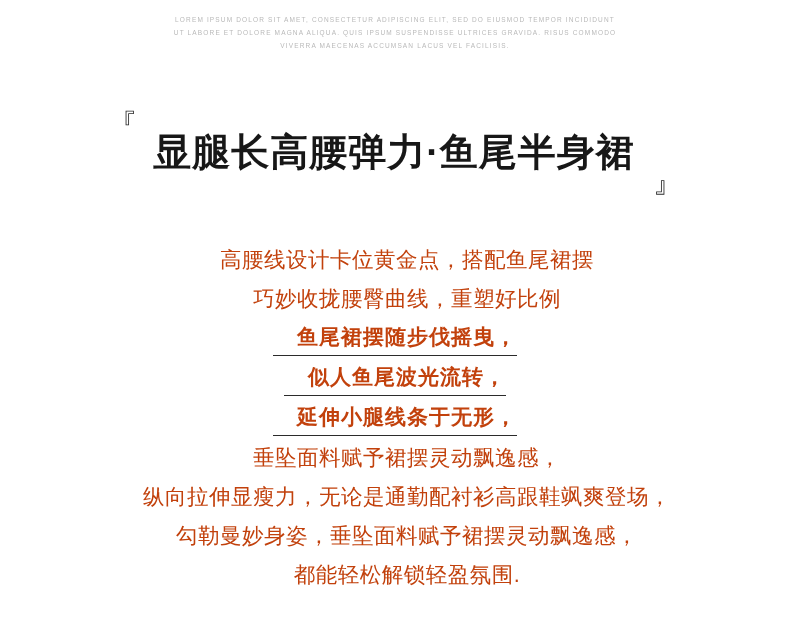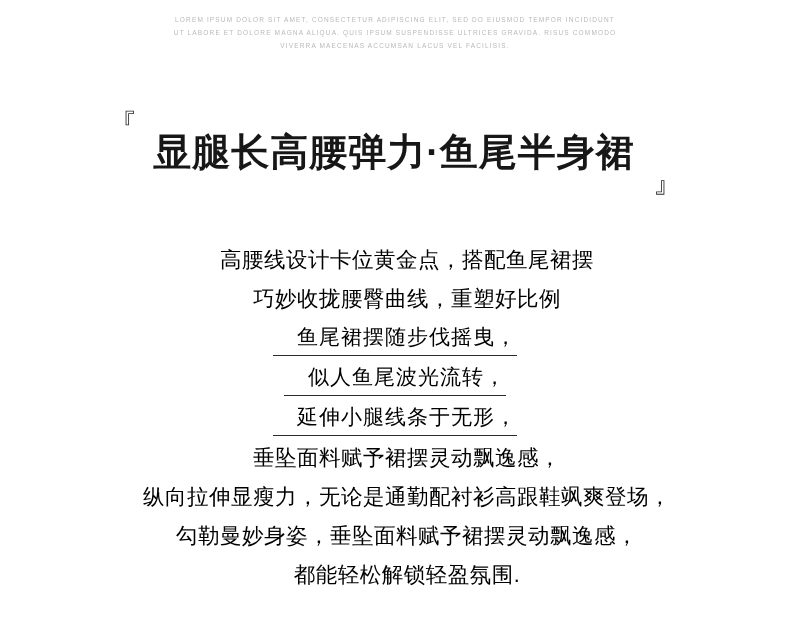--- a/index.html
+++ b/index.html
@@ -75,27 +75,27 @@
 
   
   .body-copy {
     margin-top: 43px;
     width: 100%;
     text-align: center;
   }
   .line {
     font-size: 21.5px;
     line-height: 39px;
-    color: #000000;
+    color: #c2410c;
     letter-spacing: 0.5px;
     white-space: nowrap;
     padding-left: 24px;
   }
   .line.bold {
-    font-weight: normal;
+    font-weight: bold;
     font-size: 21px;
     letter-spacing: 1px;
   }
   .line.underlined {
     display: inline-block;
     padding-bottom: 2px;
     border-bottom: 1.5px solid #2b2b2b;
     line-height: 33px;
     margin-bottom: 3px;
   }

